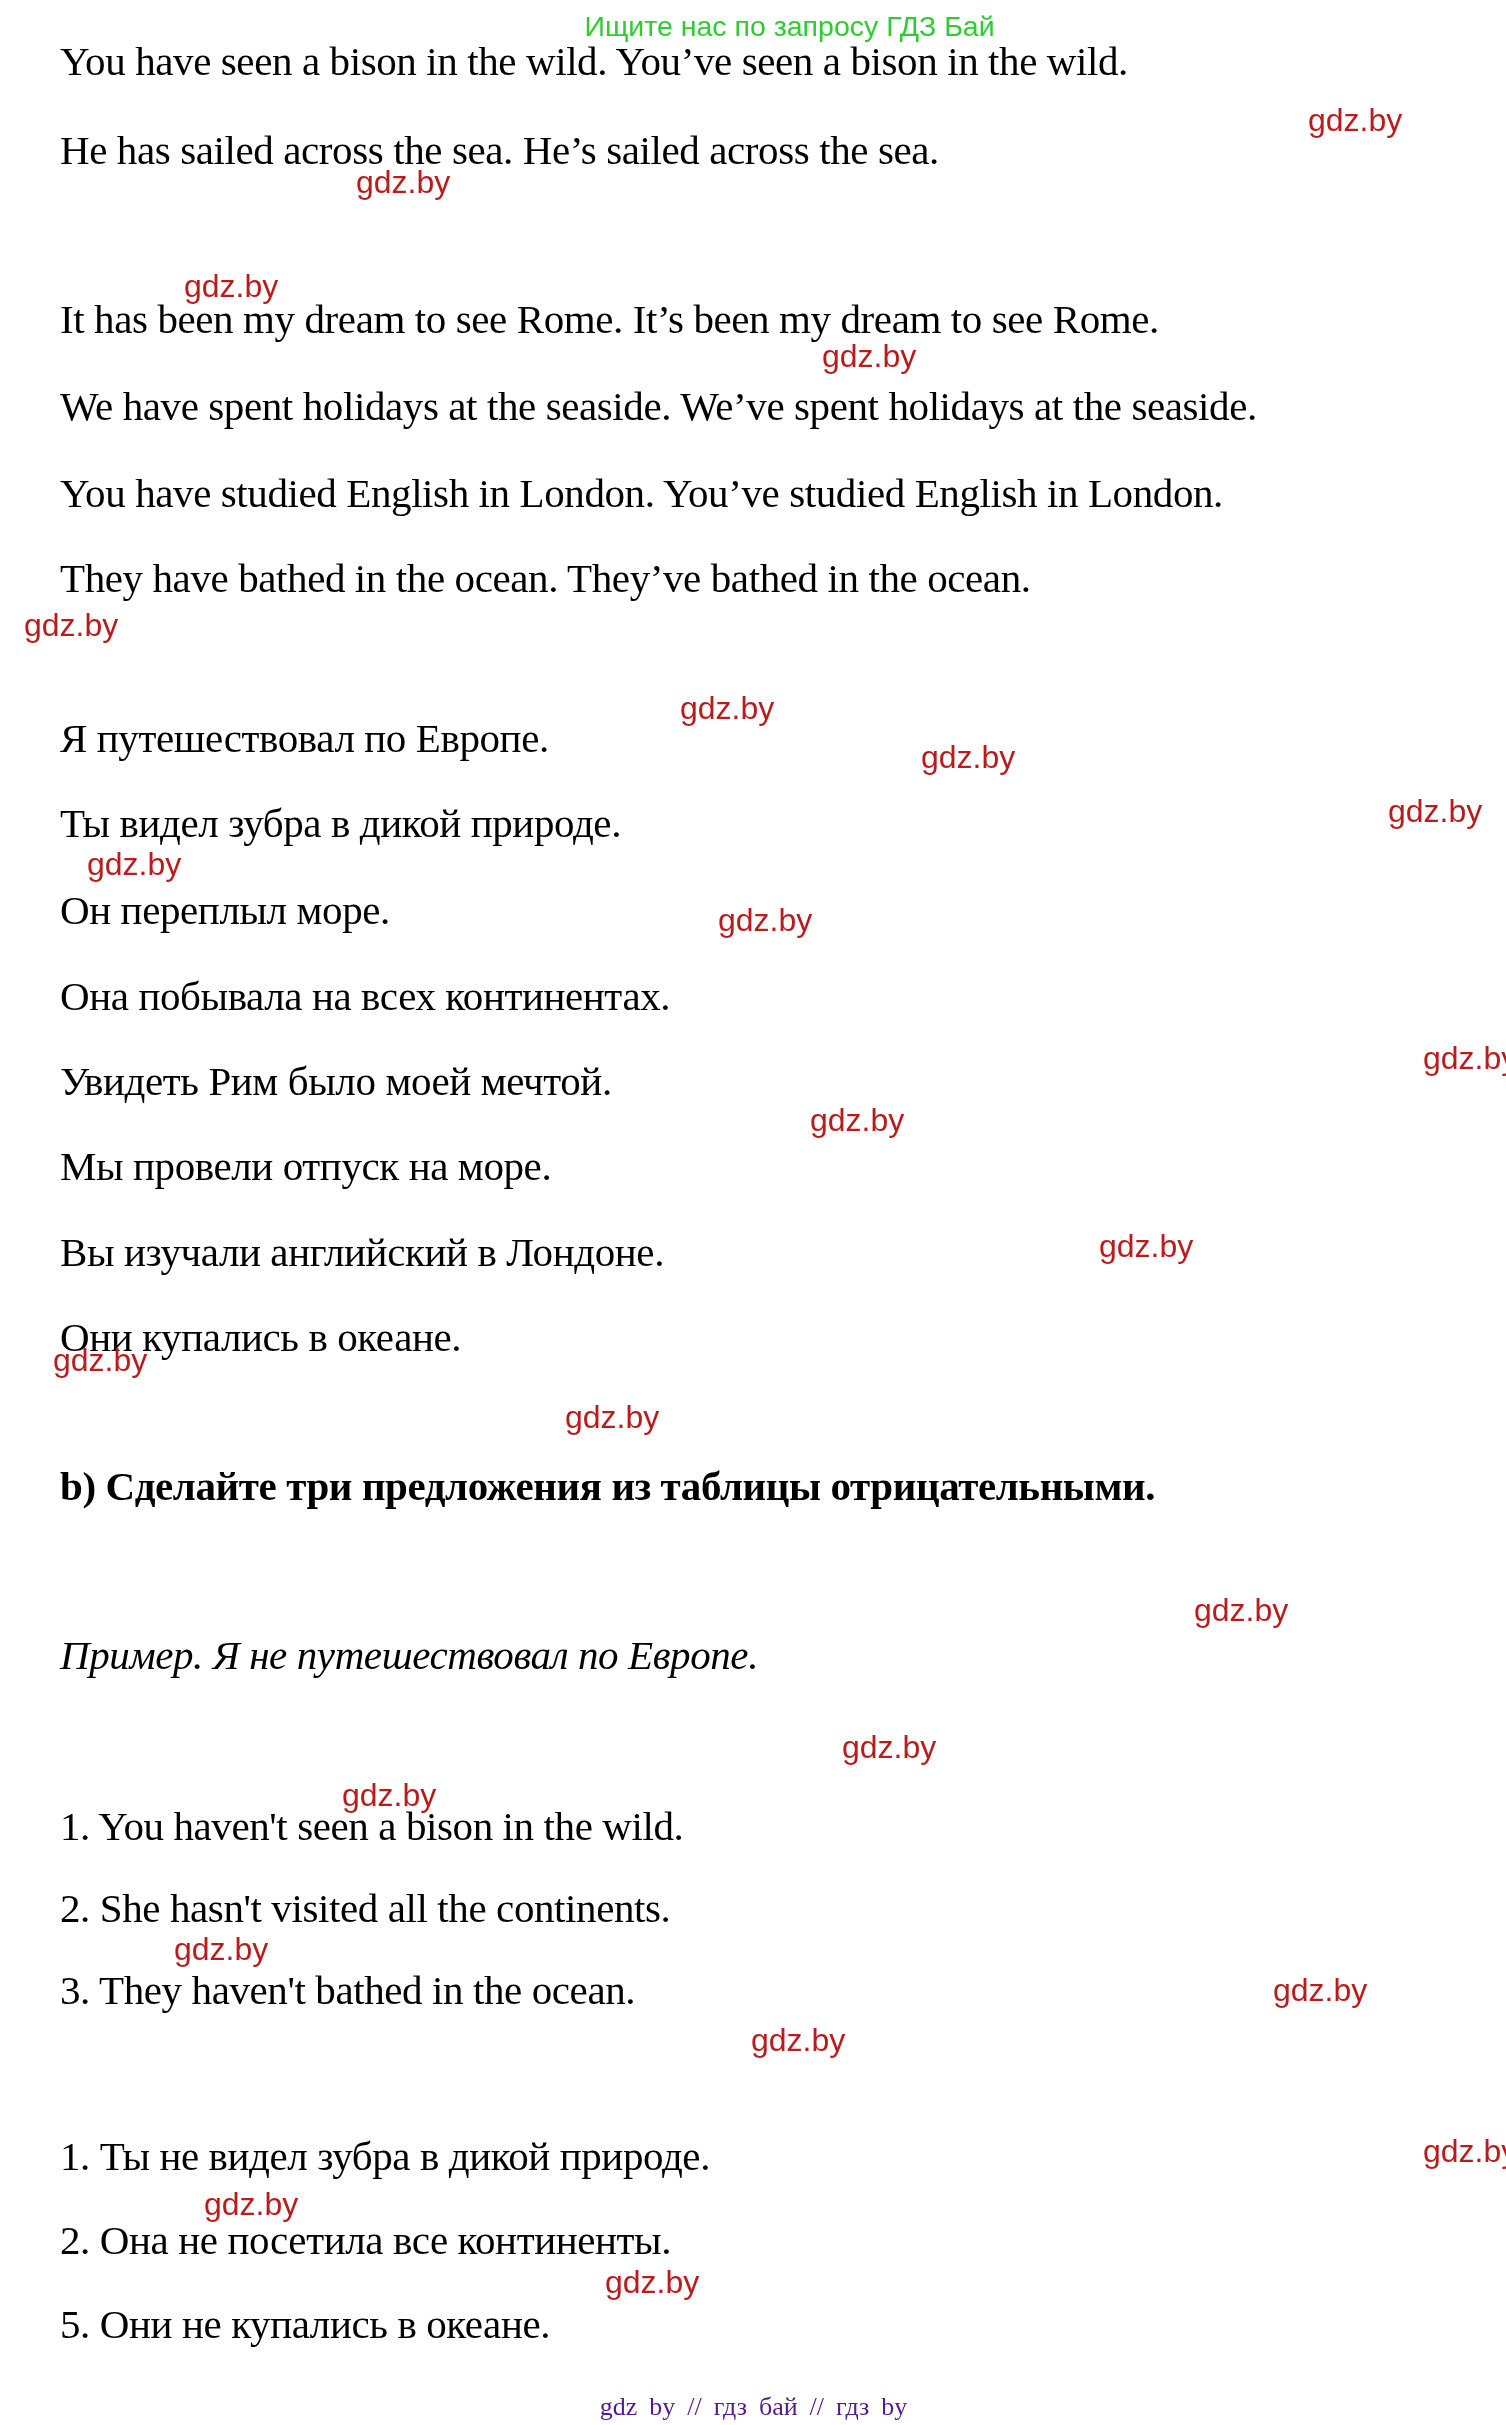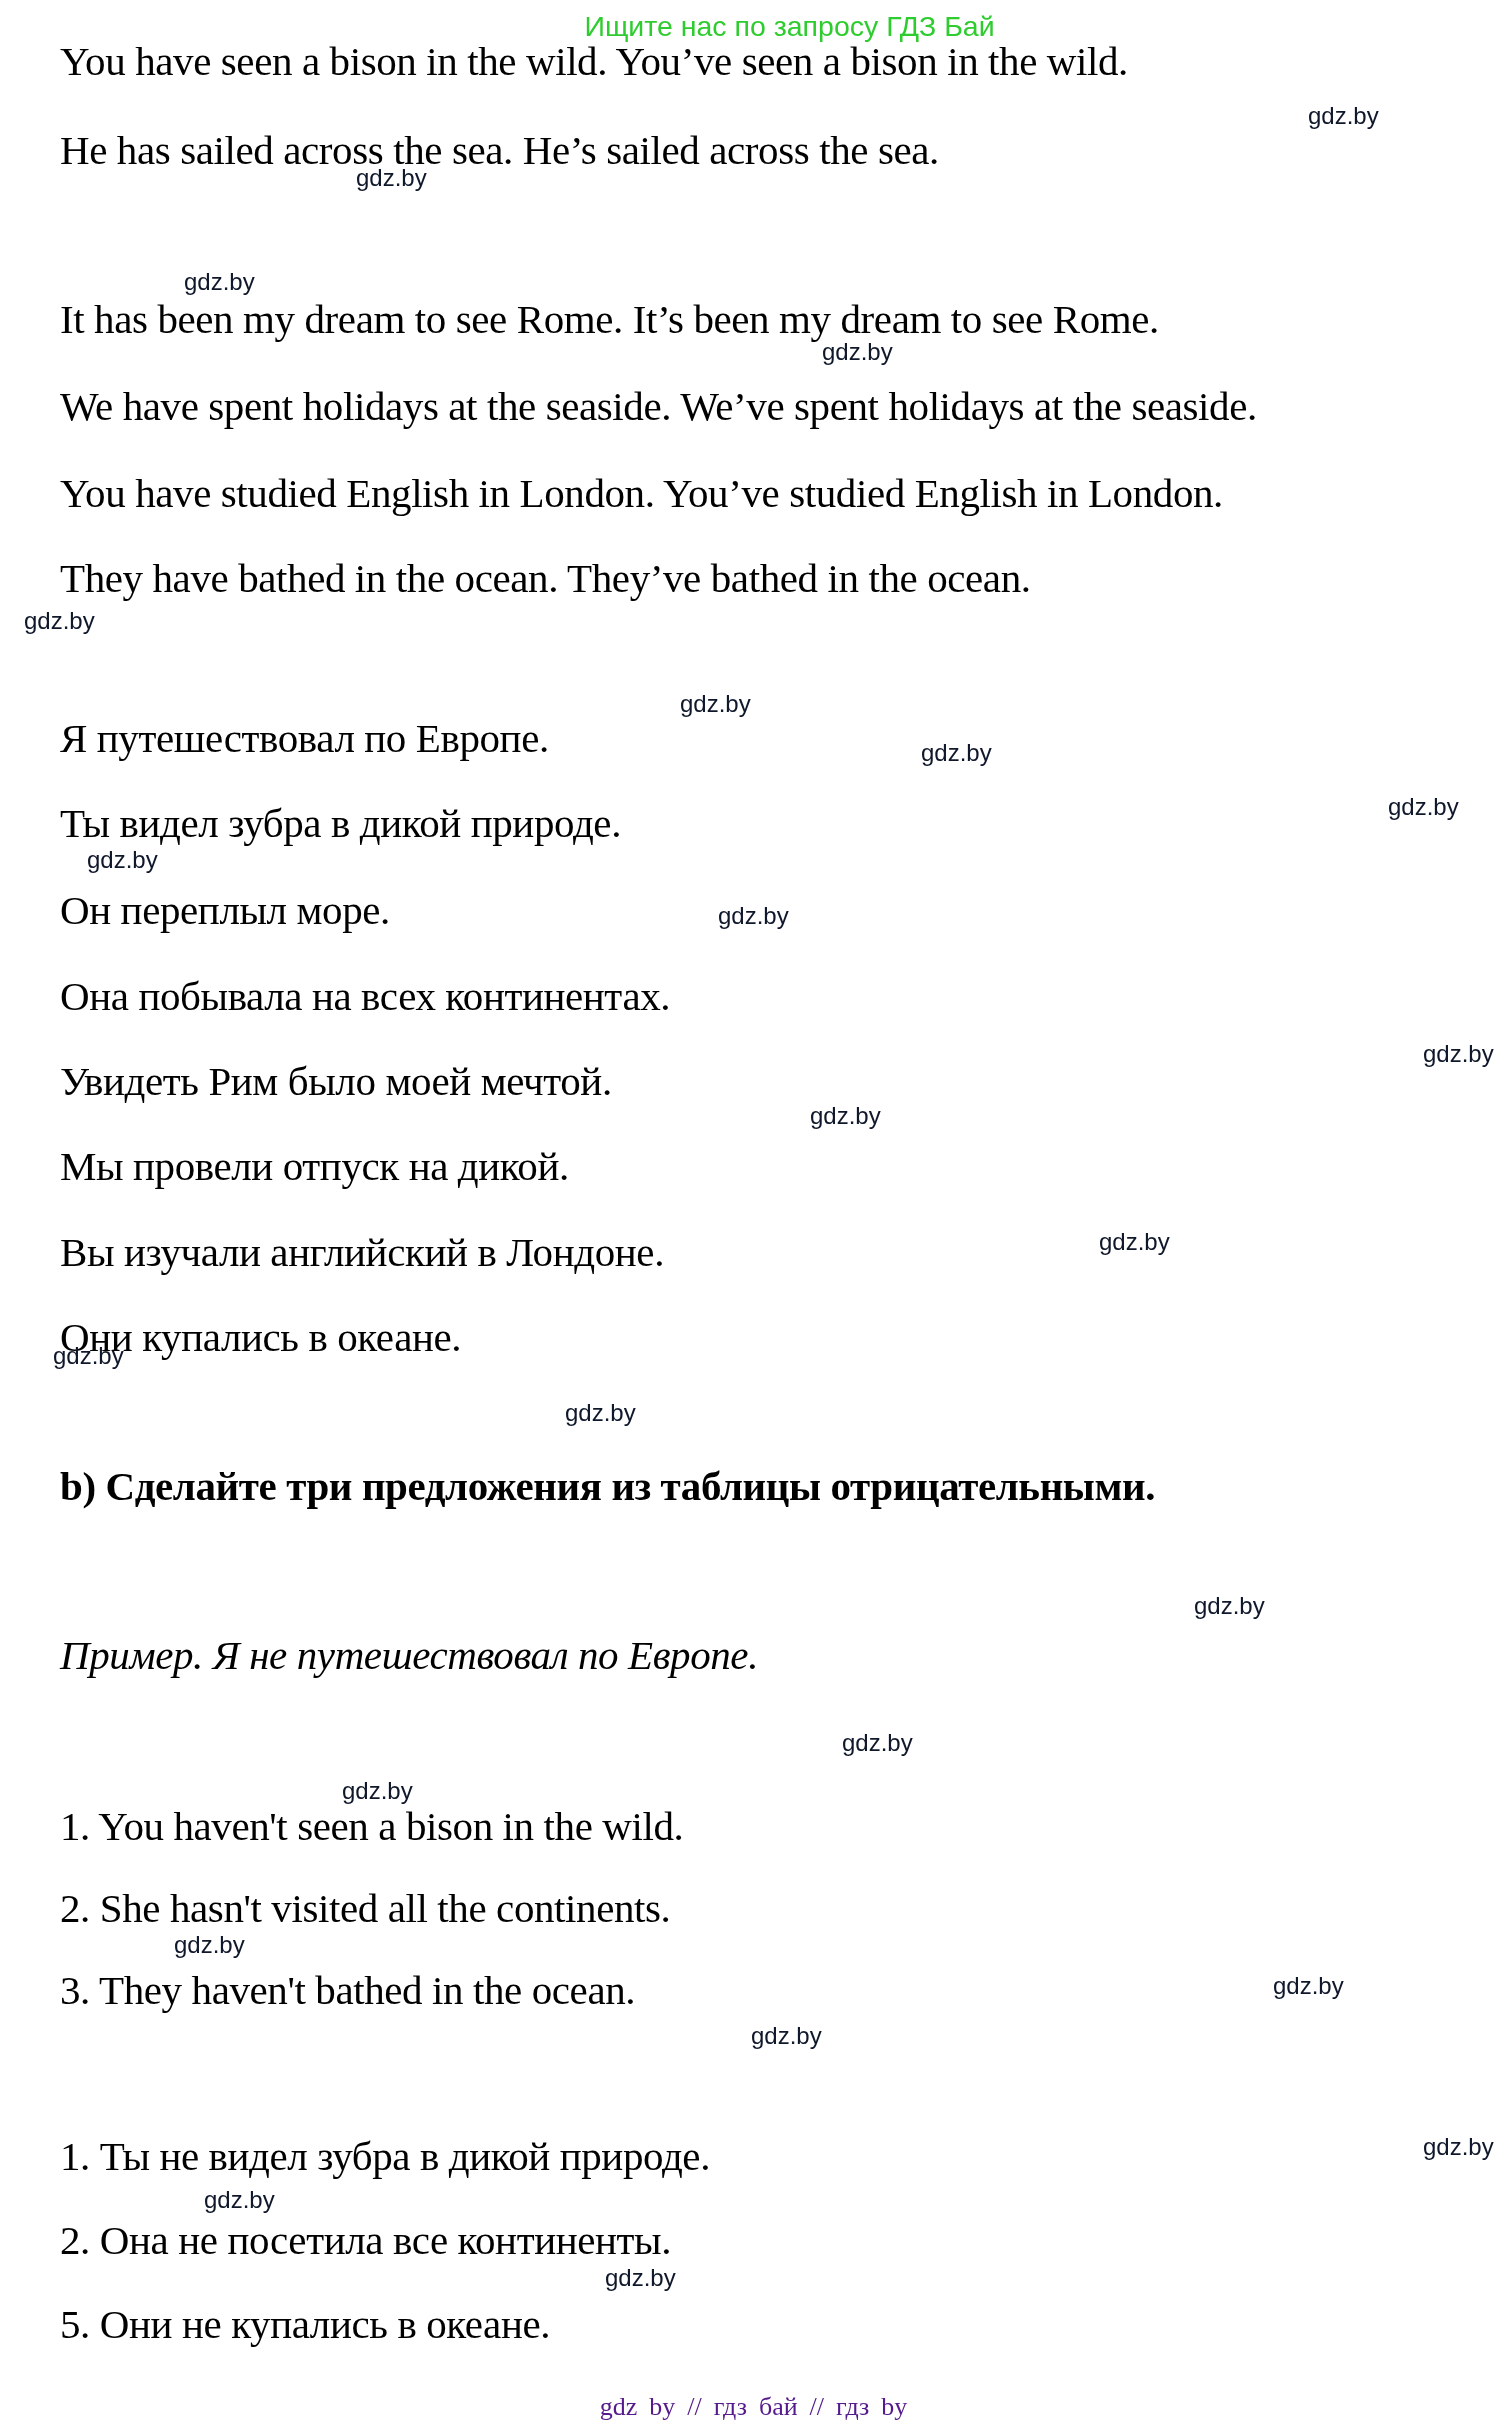--- a/index.html
+++ b/index.html
@@ -28,22 +28,22 @@
     white-space:nowrap;
     font-size:41px;
     line-height:1.0;
     letter-spacing:-0.4px;
   }
   .bold{font-weight:bold;}
   .italic{font-style:italic;}
   .wm{
     position:absolute;
     font-family:"Liberation Sans",sans-serif;
-    font-size:24px;
-    color:#0f172a;
+    font-size:32px;
+    color:#b91c1c;
     white-space:nowrap;
     line-height:1.0;
   }
   .footer{
     position:absolute;
     top:2392px;left:0;width:100%;
     text-align:center;
     font-family:Liberation Serif, serif;
     font-size:26px;
     color:#551a8b;
@@ -63,21 +63,21 @@
   <div class="line" style="top:299px">It has been my dream to see Rome. It’s been my dream to see Rome.</div>
   <div class="line" style="top:386px">We have spent holidays at the seaside. We’ve spent holidays at the seaside.</div>
   <div class="line" style="top:473px">You have studied English in London. You’ve studied English in London.</div>
   <div class="line" style="top:558px">They have bathed in the ocean. They’ve bathed in the ocean.</div>
 
   <div class="line" style="top:718px">Я путешествовал по Европе.</div>
   <div class="line" style="top:803px">Ты видел зубра в дикой природе.</div>
   <div class="line" style="top:890px">Он переплыл море.</div>
   <div class="line" style="top:976px">Она побывала на всех континентах.</div>
   <div class="line" style="top:1061px">Увидеть Рим было моей мечтой.</div>
-  <div class="line" style="top:1146px">Мы провели отпуск на дикой.</div>
+  <div class="line" style="top:1146px">Мы провели отпуск на море.</div>
   <div class="line" style="top:1232px">Вы изучали английский в Лондоне.</div>
   <div class="line" style="top:1317px">Они купались в океане.</div>
 
   <div class="line bold" style="top:1466px">b) Сделайте три предложения из таблицы отрицательными.</div>
   <div class="line italic" style="top:1635px">Пример. Я не путешествовал по Европе.</div>
 
   <div class="line" style="top:1806px">1. You haven't seen a bison in the wild.</div>
   <div class="line" style="top:1888px">2. She hasn't visited all the continents.</div>
   <div class="line" style="top:1970px">3. They haven't bathed in the ocean.</div>
 

